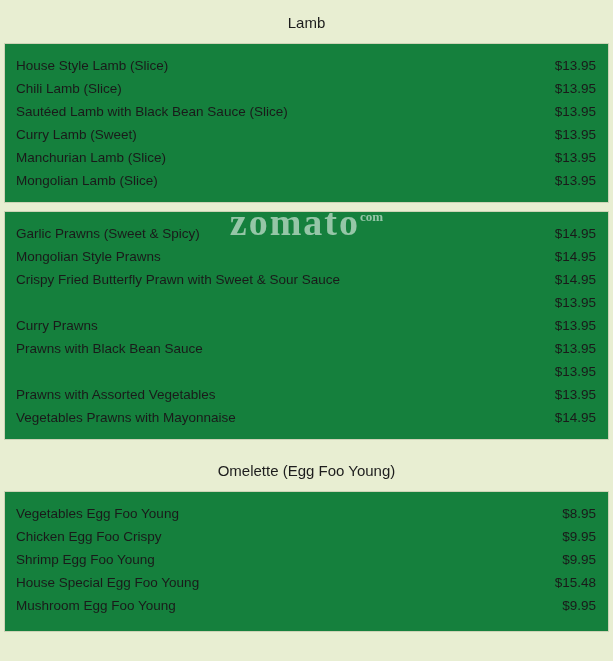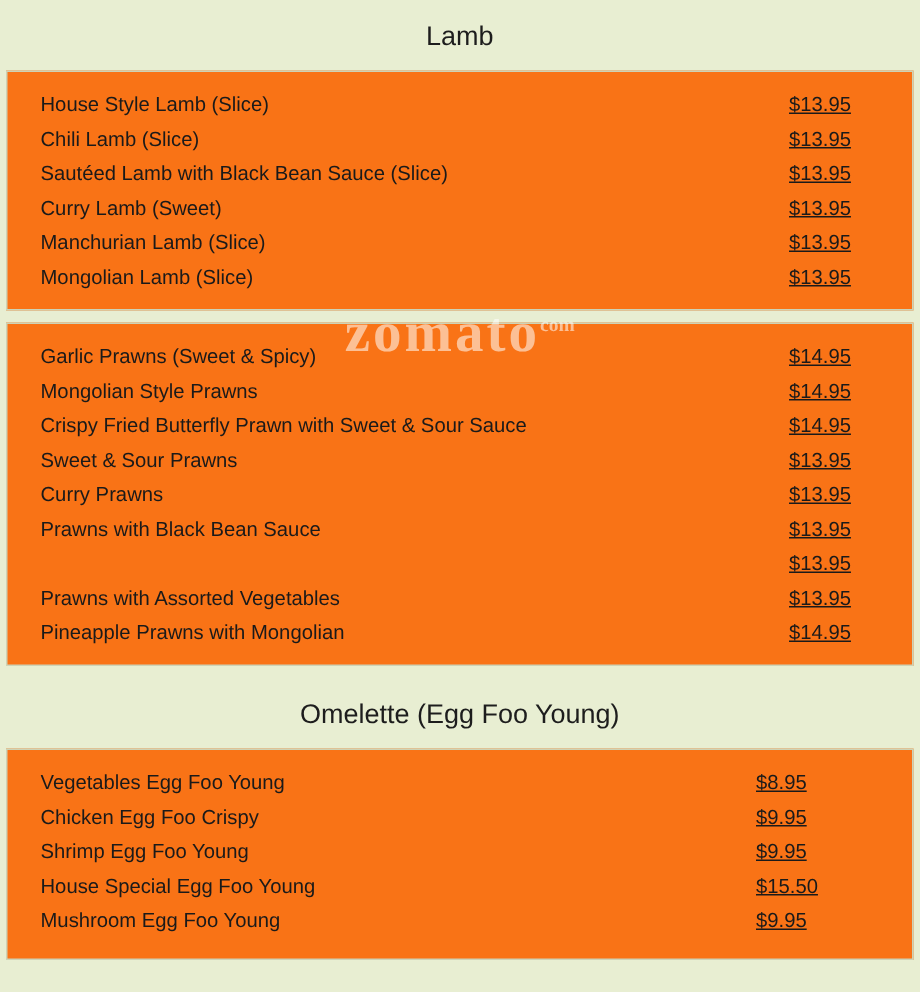--- a/index.html
+++ b/index.html
@@ -41,53 +41,52 @@
     font-size: 13px;
     vertical-align: super;
     letter-spacing: 0;
   }
   .section {
     position: relative;
     z-index: 2;
   }
   .section-title {
     text-align: center;
-    font-size: 18px;
+    font-size: 15px;
     color: #1d1d1d;
     padding: 14px 0 12px 0;
     background: #e8eed2;
   }
   .section-box {
     border: 1px solid #cdd3b6;
-    background: #f97316;
+    background: #15803d;
     margin: 0 4px;
-    padding: 10px 0 10px 12px;
+    padding: 10px 0 10px 1px;
     box-sizing: border-box;
   }
   .item-row {
     display: flex;
     align-items: baseline;
     padding: 2px 12px 2px 10px;
     font-size: 13.5px;
     line-height: 19px;
   }
   .item-name {
     flex: 0 1 auto;
     white-space: nowrap;
     overflow: hidden;
     text-overflow: ellipsis;
   }
   .item-spacer {
     flex: 1 1 auto;
   }
   .item-price {
     flex: 0 0 auto;
-    text-align: left;
+    text-align: right;
     width: 70px;
-    text-decoration: underline;
   }
   .item-price.wide-col {
     width: 92px;
   }
   .gap {
     height: 8px;
     background: #e8eed2;
   }
 </style>
 </head>
@@ -147,21 +146,20 @@
             <span class="item-name">Mongolian Style Prawns</span>
             <span class="item-spacer"></span>
             <span class="item-price">$14.95</span>
           </div>
           <div class="item-row">
             <span class="item-name">Crispy Fried Butterfly Prawn with Sweet &amp; Sour Sauce</span>
             <span class="item-spacer"></span>
             <span class="item-price">$14.95</span>
           </div>
           <div class="item-row">
-            <span class="item-name">Sweet &amp; Sour Prawns</span>
             <span class="item-spacer"></span>
             <span class="item-price">$13.95</span>
           </div>
           <div class="item-row">
             <span class="item-name">Curry Prawns</span>
             <span class="item-spacer"></span>
             <span class="item-price">$13.95</span>
           </div>
           <div class="item-row">
             <span class="item-name">Prawns with Black Bean Sauce</span>
@@ -171,21 +169,21 @@
           <div class="item-row">
             <span class="item-spacer"></span>
             <span class="item-price">$13.95</span>
           </div>
           <div class="item-row">
             <span class="item-name">Prawns with Assorted Vegetables</span>
             <span class="item-spacer"></span>
             <span class="item-price">$13.95</span>
           </div>
           <div class="item-row">
-            <span class="item-name">Pineapple Prawns with Mongolian</span>
+            <span class="item-name">Vegetables Prawns with Mayonnaise</span>
             <span class="item-spacer"></span>
             <span class="item-price">$14.95</span>
           </div>
         </div>
       </div>
       <div class="gap"></div>
       <div class="section">
         <div class="section-title">Omelette (Egg Foo Young)</div>
         <div class="section-box">
           <div class="item-row">
@@ -199,21 +197,21 @@
             <span class="item-price wide-col">$9.95</span>
           </div>
           <div class="item-row">
             <span class="item-name">Shrimp Egg Foo Young</span>
             <span class="item-spacer"></span>
             <span class="item-price wide-col">$9.95</span>
           </div>
           <div class="item-row">
             <span class="item-name">House Special Egg Foo Young</span>
             <span class="item-spacer"></span>
-            <span class="item-price wide-col">$15.50</span>
+            <span class="item-price wide-col">$15.48</span>
           </div>
           <div class="item-row">
             <span class="item-name">Mushroom Egg Foo Young</span>
             <span class="item-spacer"></span>
             <span class="item-price wide-col">$9.95</span>
           </div>
           <div class="item-row">
             <span class="item-spacer"></span>
           </div>
         </div>

